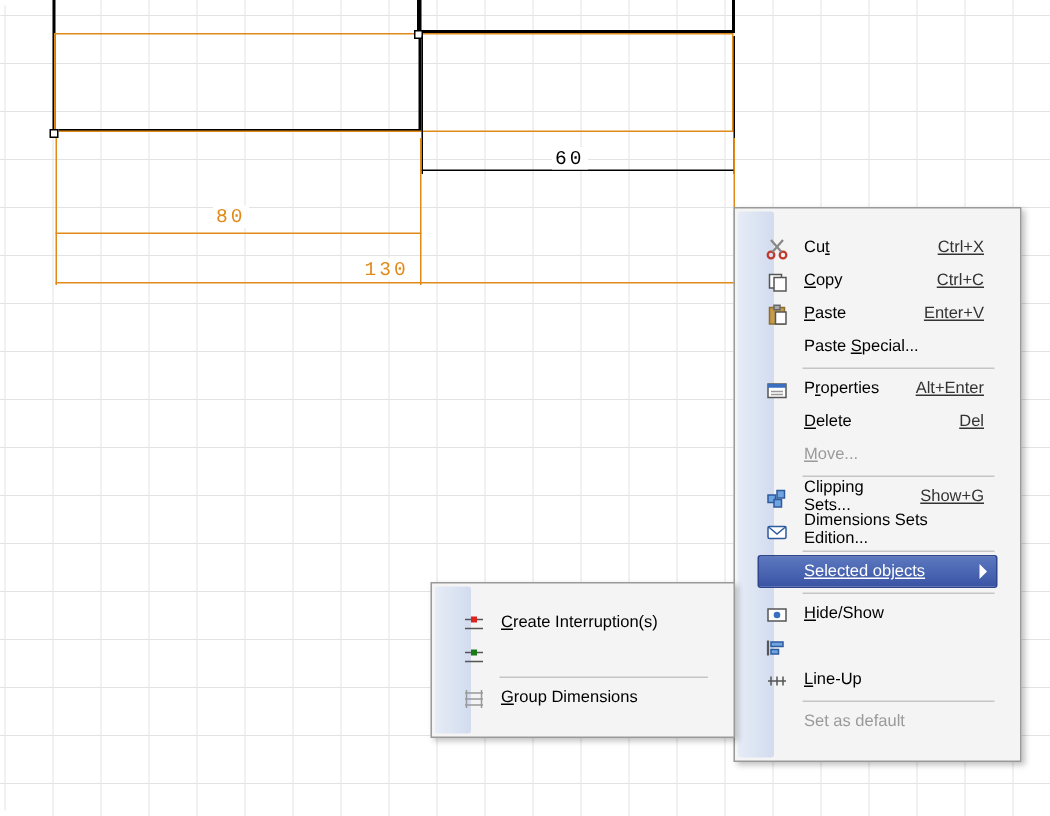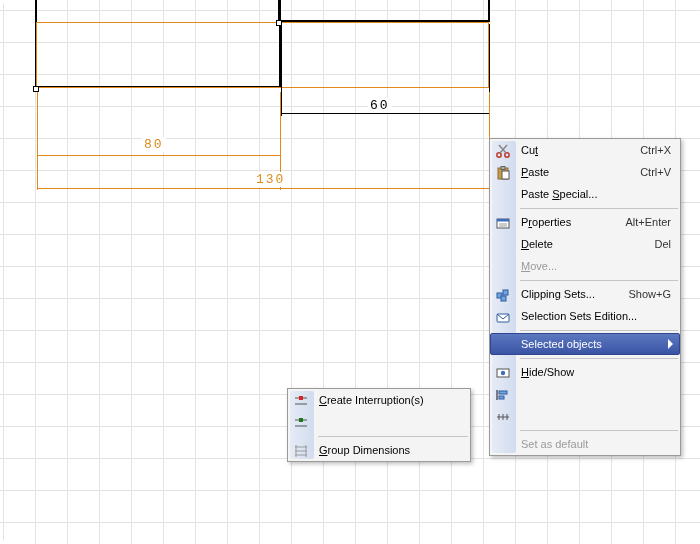--- a/index.html
+++ b/index.html
@@ -58,46 +58,47 @@
     width: 1px;
   }
   .dim-line-v.orange { background: #e08a1a; }
 
   
   .menu {
     position: absolute;
     background: #f4f4f4;
     border: 1px solid #9a9a9a;
     box-shadow: 2px 2px 4px rgba(0,0,0,.25);
-    padding: 0;
+    padding: 15px;
   }
   .menu .stripe {
     position: absolute;
     left: 2px; top: 2px; bottom: 2px; width: 24px;
     background: linear-gradient(to right, #e6ecf6 0%, #d2dcef 100%);
     border-radius: 2px;
   }
   .menu-item {
     position: relative;
     height: 22px;
     display: flex;
     align-items: center;
     padding-left: 30px;
     padding-right: 8px;
     color: #000;
     border: 1px solid transparent;
     border-radius: 2px;
   }
   .menu-item .text { flex: 1; }
-  .menu-item .shortcut { color: #333; padding-left: 24px; }
+  .menu-item .shortcut { color: #333; padding-left: 24px; text-decoration: underline; }
   .menu-item.disabled { color: #9a9a9a; }
   .menu-item.highlight {
     background: linear-gradient(to bottom, #5c78bf 0%, #3a54a5 100%);
     border-color: #2e468f;
     color: #fff;
+    text-decoration: underline;
   }
   .menu-item .arrow {
     position: absolute; right: 6px; top: 50%; margin-top: -5px;
     width: 0; height: 0;
     border-top: 5px solid transparent;
     border-bottom: 5px solid transparent;
     border-left: 5px solid #000;
   }
   .menu-item.highlight .arrow { border-left-color: #fff; }
   .menu-sep {
@@ -138,50 +139,60 @@
   <div class="dim-line-v" style="left:489px; top:24px; height:92px;"></div>
   <div class="dim-label" style="left:368px; top:98px;">60</div>
 
   <div class="dim-line orange" style="left:37px; top:155px; width:244px;"></div>
   <div class="dim-line-v orange" style="left:37px; top:92px; height:98px;"></div>
   <div class="dim-line-v orange" style="left:280px; top:92px; height:98px;"></div>
   <div class="dim-label orange" style="left:142px; top:137px;">80</div>
 
   <div class="dim-line orange" style="left:37px; top:188px; width:453px;"></div>
   <div class="dim-line-v orange" style="left:489px; top:92px; height:98px;"></div>
-  <div class="dim-label orange" style="left:241px; top:172px;margin-left:13px;">130</div>
+  <div class="dim-label orange" style="left:241px; top:172px;">130</div>
 
 </div>
 
 <div class="menu" style="left:489px; top:138px; width:192px;">
   <div class="stripe"></div>
 
   <div class="menu-item">
     <span class="icon-slot">
       <svg class="icon" viewBox="0 0 16 16">
         <circle cx="4" cy="12" r="2.2" fill="none" stroke="#c0392b" stroke-width="1.5"></circle>
         <circle cx="12" cy="12" r="2.2" fill="none" stroke="#c0392b" stroke-width="1.5"></circle>
         <path d="M5 10 L12 2 M11 10 L4 2" stroke="#888" stroke-width="1.5" fill="none"></path>
       </svg>
     </span>
     <span class="text">Cu<span class="ul">t</span></span>
     <span class="shortcut">Ctrl+X</span>
   </div>
 
+  <div class="menu-item">
+    <span class="icon-slot">
+      <svg class="icon" viewBox="0 0 16 16">
+        <rect x="3" y="3" width="8" height="9" fill="#fff" stroke="#555"></rect>
+        <rect x="6" y="5" width="8" height="9" fill="#fff" stroke="#555"></rect>
+      </svg>
+    </span>
+    <span class="text"><span class="ul">C</span>opy</span>
+    <span class="shortcut">Ctrl+C</span>
+  </div>
 
   <div class="menu-item">
     <span class="icon-slot">
       <svg class="icon" viewBox="0 0 16 16">
         <rect x="3" y="3" width="10" height="11" fill="#c79b4a" stroke="#8a6d2f"></rect>
         <rect x="6" y="1.5" width="4" height="3" fill="#aaa" stroke="#666"></rect>
         <rect x="7" y="6" width="7" height="8" fill="#fff" stroke="#555"></rect>
       </svg>
     </span>
     <span class="text"><span class="ul">P</span>aste</span>
-    <span class="shortcut">Ctrl+V</span>
+    <span class="shortcut">Enter+V</span>
   </div>
 
   <div class="menu-item">
     <span class="text">Paste <span class="ul">S</span>pecial...</span>
   </div>
 
   <div class="menu-sep"></div>
 
   <div class="menu-item">
     <span class="icon-slot">
@@ -219,21 +230,21 @@
     <span class="shortcut">Show+G</span>
   </div>
 
   <div class="menu-item">
     <span class="icon-slot">
       <svg class="icon" viewBox="0 0 16 16">
         <rect x="2" y="5" width="12" height="8" rx="1" fill="#fff" stroke="#2e5a9e"></rect>
         <path d="M2 5 L8 10 L14 5" fill="none" stroke="#2e5a9e"></path>
       </svg>
     </span>
-    <span class="text">Selection Sets Edition...</span>
+    <span class="text">Dimensions Sets Edition...</span>
   </div>
 
   <div class="menu-sep"></div>
 
   <div class="menu-item highlight">
     <span class="text">Selected objects</span>
     <span class="arrow"></span>
   </div>
 
   <div class="menu-sep"></div>
@@ -260,30 +271,31 @@
 
   <div class="menu-item">
     <span class="icon-slot">
       <svg class="icon" viewBox="0 0 16 16">
         <line x1="2" y1="8" x2="14" y2="8" stroke="#555"></line>
         <line x1="4" y1="5" x2="4" y2="11" stroke="#555"></line>
         <line x1="8" y1="5" x2="8" y2="11" stroke="#555"></line>
         <line x1="12" y1="5" x2="12" y2="11" stroke="#555"></line>
       </svg>
     </span>
+    <span class="text"><span class="ul">L</span>ine-Up</span>
   </div>
 
   <div class="menu-sep"></div>
 
   <div class="menu-item disabled">
     <span class="text">Set as default</span>
   </div>
 </div>
 
-<div class="menu" style="left:287px; top:388px; width:184px;">
+<div class="menu" style="left:287px; top:388px; width:203px;">
   <div class="stripe"></div>
 
   <div class="menu-item">
     <span class="icon-slot">
       <svg class="icon" viewBox="0 0 16 16">
         <line x1="2" y1="5" x2="14" y2="5" stroke="#555"></line>
         <line x1="2" y1="11" x2="14" y2="11" stroke="#555"></line>
         <rect x="6" y="3" width="4" height="4" fill="#d22"></rect>
       </svg>
     </span>

